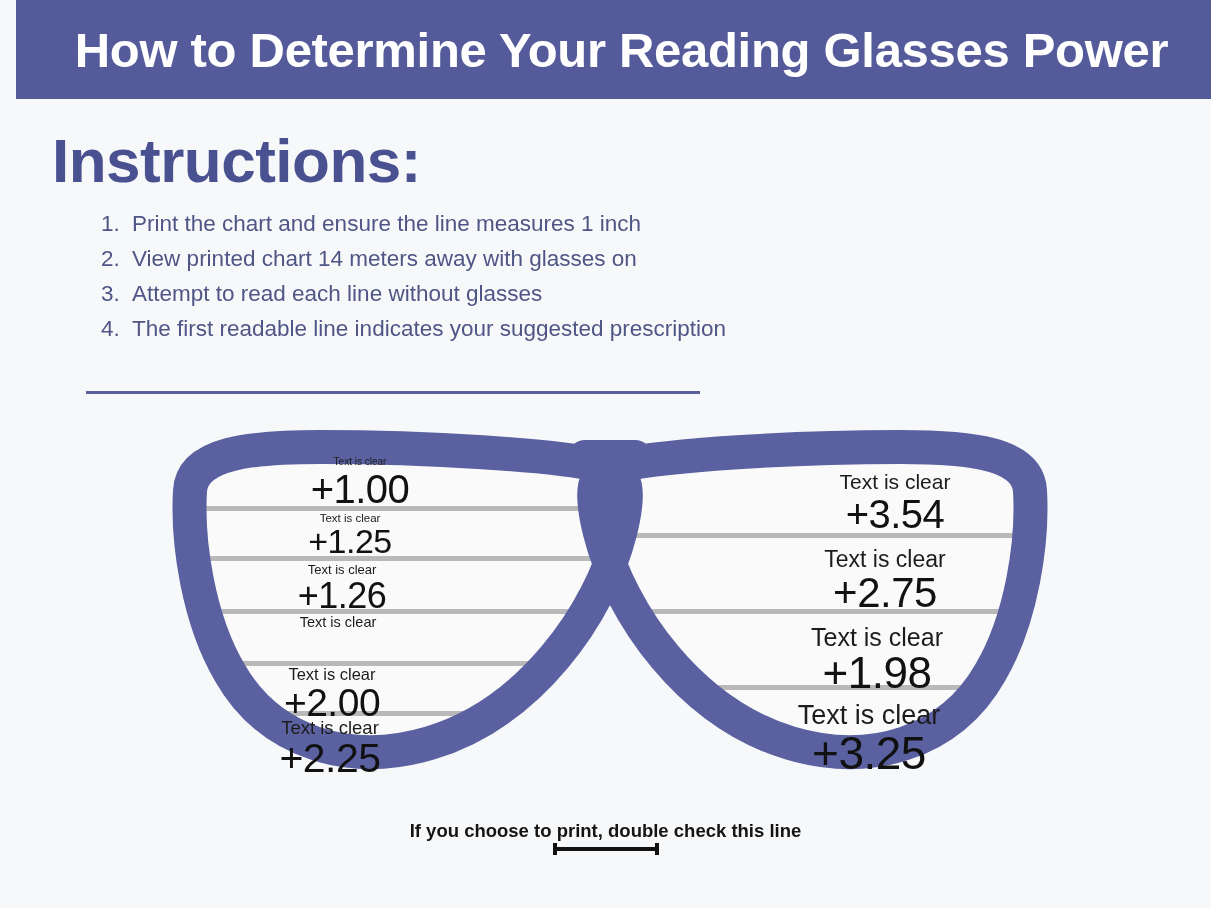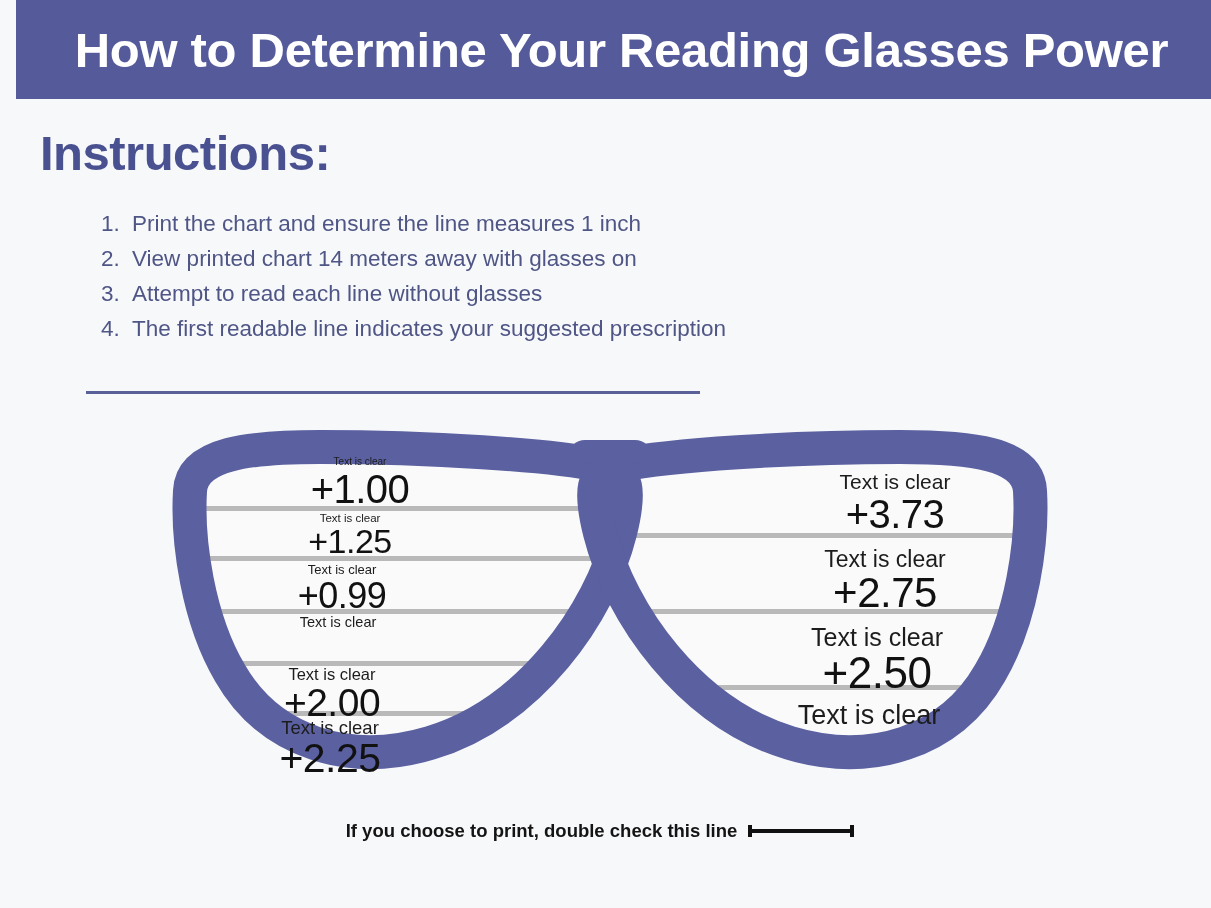--- a/index.html
+++ b/index.html
@@ -31,23 +31,23 @@
     font-size: 49px;
     font-weight: bold;
     letter-spacing: -0.3px;
     white-space: nowrap;
     font-family: "Liberation Sans", sans-serif;
   }
 
   
   .instructions-heading {
     position: absolute;
-    left: 40px;
+    left: 52px;
     top: 125px;
-    font-size: 49px;
+    font-size: 62px;
     font-weight: bold;
     color: #4a5190;
     letter-spacing: -0.5px;
   }
   .instructions-list {
     position: absolute;
     left: 86px;
     top: 206px;
     width: 640px;
     margin: 0;
@@ -104,20 +104,21 @@
   
   .bottom-caption {
     position: absolute;
     left: 0;
     top: 820px;
     width: 1211px;
     display: flex;
     align-items: center;
     justify-content: center;
     gap: 0px;
+    flex-direction: column;
   }
   .cap-text {
     font-size: 18.5px;
     font-weight: bold;
     color: #141414;
     white-space: nowrap;
   }
   .inch-line {
     position: relative;
     width: 106px;
@@ -232,54 +233,55 @@
     <span class="row-power" style="font-size:40px;">+1.00</span>
   </div>
 
   <div class="lens-row" style="left:100px; top:99px; width:240px;">
     <span class="row-caption" style="font-size:11.5px;">Text is clear</span>
     <span class="row-power" style="font-size:34px;">+1.25</span>
   </div>
 
   <div class="lens-row" style="left:92px; top:150px; width:240px;">
     <span class="row-caption" style="font-size:13px;">Text is clear</span>
-    <span class="row-power" style="font-size:36px;">+0.99</span>
+    <span class="row-power" style="font-size:36px;">+1.26</span>
   </div>
 
   <div class="lens-row" style="left:88px; top:202px; width:240px;">
     <span class="row-caption" style="font-size:14.5px;">Text is clear</span>
   </div>
 
   <div class="lens-row" style="left:82px; top:253px; width:240px;">
     <span class="row-caption" style="font-size:16.5px;">Text is clear</span>
     <span class="row-power" style="font-size:39px;">+2.00</span>
   </div>
 
   <div class="lens-row" style="left:80px; top:305px; width:240px;">
     <span class="row-caption" style="font-size:18.5px;">Text is clear</span>
     <span class="row-power" style="font-size:41px;">+2.25</span>
   </div>
 
   <div class="lens-row" style="left:640px; top:58px; width:250px;">
     <span class="row-caption" style="font-size:21px;">Text is clear</span>
-    <span class="row-power" style="font-size:40px;">+3.73</span>
+    <span class="row-power" style="font-size:40px;">+3.54</span>
   </div>
 
   <div class="lens-row" style="left:630px; top:134px; width:250px;">
     <span class="row-caption" style="font-size:23px;">Text is clear</span>
     <span class="row-power" style="font-size:42px;">+2.75</span>
   </div>
 
   <div class="lens-row" style="left:622px; top:211px; width:250px;">
     <span class="row-caption" style="font-size:25px;">Text is clear</span>
-    <span class="row-power" style="font-size:44px;">+2.50</span>
+    <span class="row-power" style="font-size:44px;">+1.98</span>
   </div>
 
   <div class="lens-row" style="left:614px; top:288px; width:250px;">
     <span class="row-caption" style="font-size:27px;">Text is clear</span>
+    <span class="row-power" style="font-size:46px;">+3.25</span>
   </div>
 
 </div>
 
 <div class="bottom-caption">
   <span class="cap-text">If you choose to print, double check this line</span>
   <span class="inch-line">
     <span class="inch-bar"></span>
     <span class="inch-cap left"></span>
     <span class="inch-cap right"></span>

